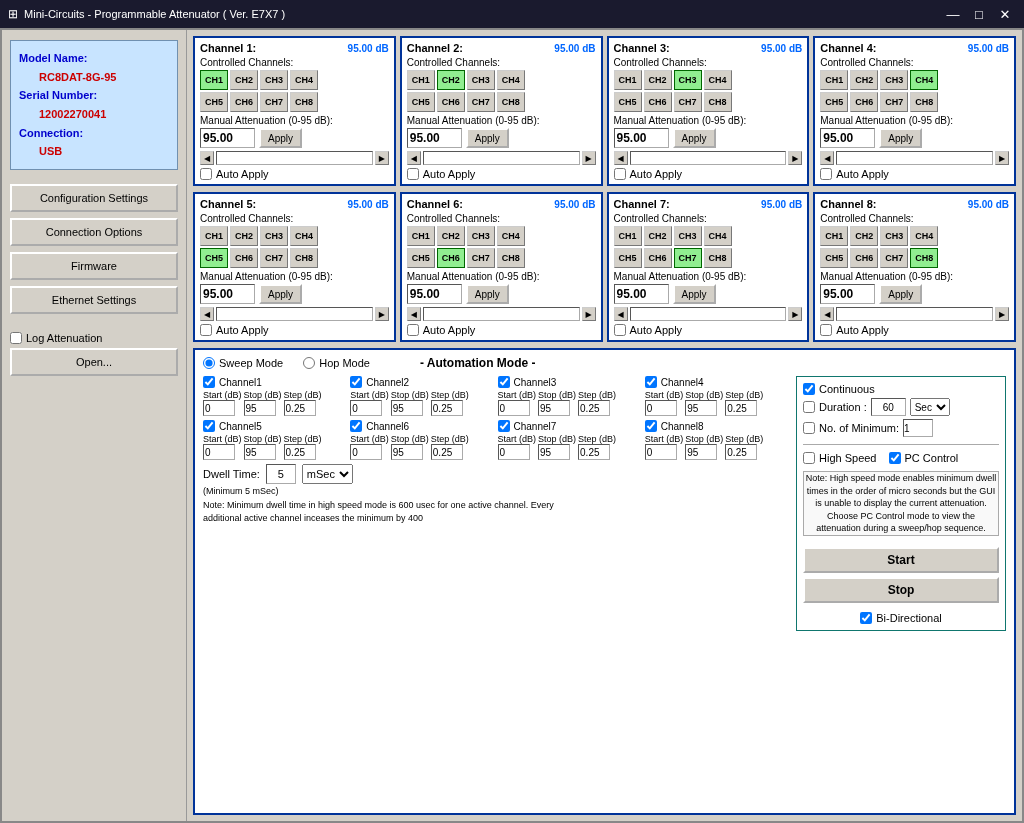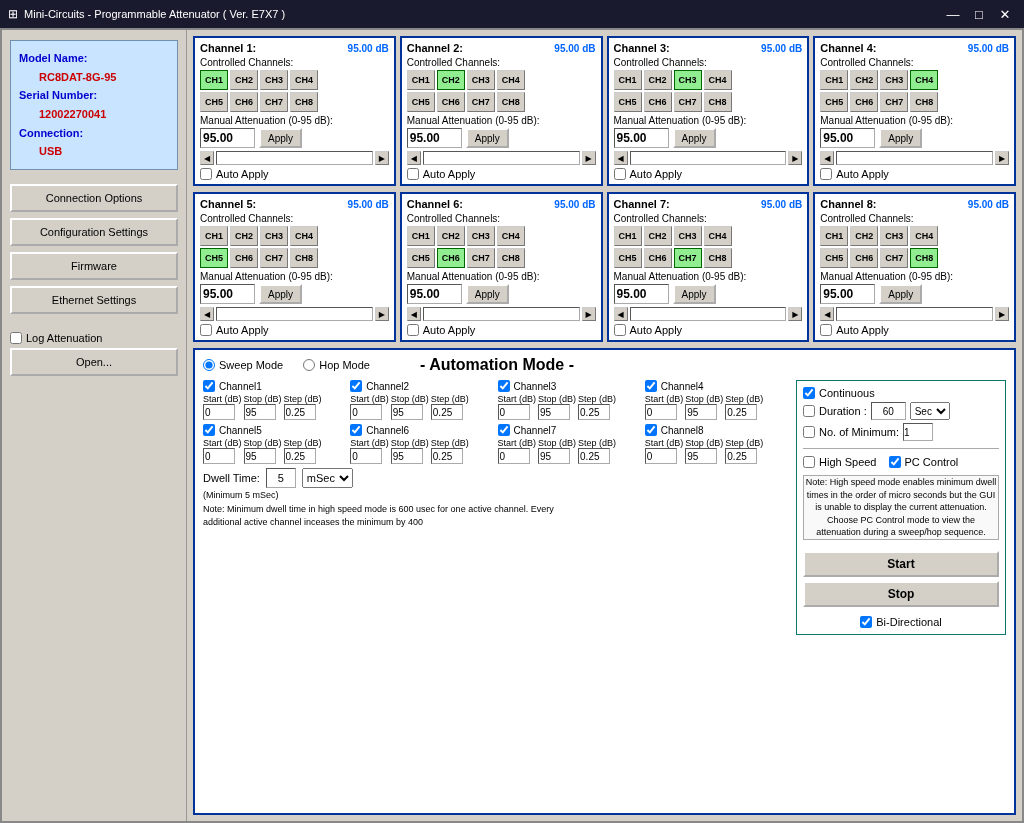--- a/index.html
+++ b/index.html
@@ -158,21 +158,21 @@
     .automation-panel {
       background: white;
       border: 2px solid #003399;
       padding: 6px 8px;
       flex: 1;
     }
     .automation-header {
       display: flex; align-items: center; gap: 20px; margin-bottom: 6px;
     }
     .radio-label { display: flex; align-items: center; gap: 4px; font-size: 11px; }
-    .automation-title { font-weight: bold; font-size: 16px; margin-left: 30px; }
+    .automation-title { font-weight: bold; font-size: 12px; margin-left: 30px; }
 
     .automation-body { display: flex; gap: 10px; }
     .automation-channels { flex: 1; }
     .automation-right {
       width: 210px;
       border: 1px solid #0f766e;
       padding: 6px;
       font-size: 10px;
     }
 
@@ -257,22 +257,22 @@
 
   <div class="sidebar">
     <div class="info-box">
       <span class="info-label">Model Name:</span><br>
       <span class="info-value">RC8DAT-8G-95</span><br>
       <span class="info-label">Serial Number:</span><br>
       <span class="info-value">12002270041</span><br>
       <span class="info-label">Connection:</span><br>
       <span class="info-value">USB</span>
     </div>
+    <button class="sidebar-btn">Configuration Settings</button>
     <button class="sidebar-btn">Connection Options</button>
-    <button class="sidebar-btn">Configuration Settings</button>
     <button class="sidebar-btn">Firmware</button>
     <button class="sidebar-btn">Ethernet Settings</button>
     <div style="margin-top: 12px;">
       <label class="checkbox-label">
         <input type="checkbox" style="">
         <span>Log Attenuation</span>
       </label>
       <button class="sidebar-btn" style="margin-top:4px;">Open...</button>
     </div>
   </div>

